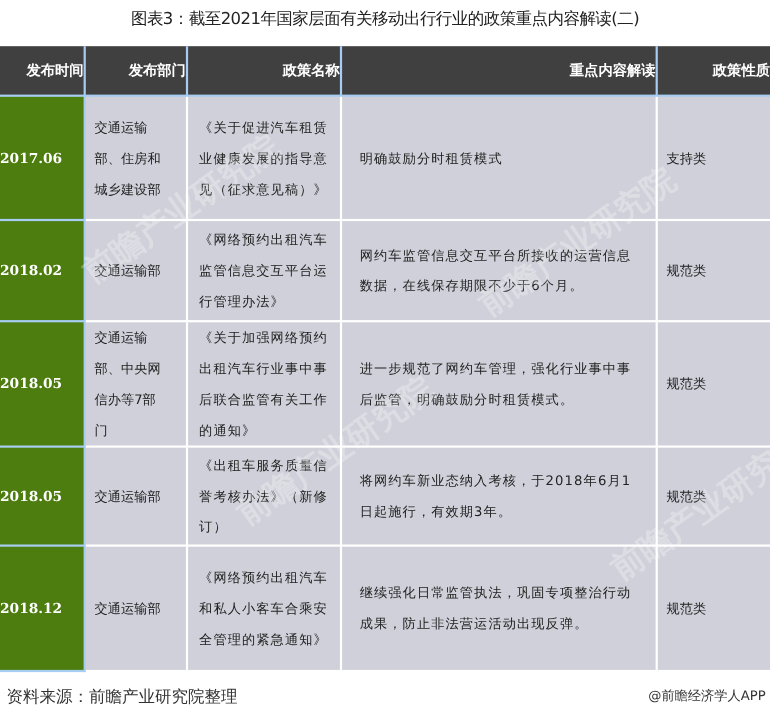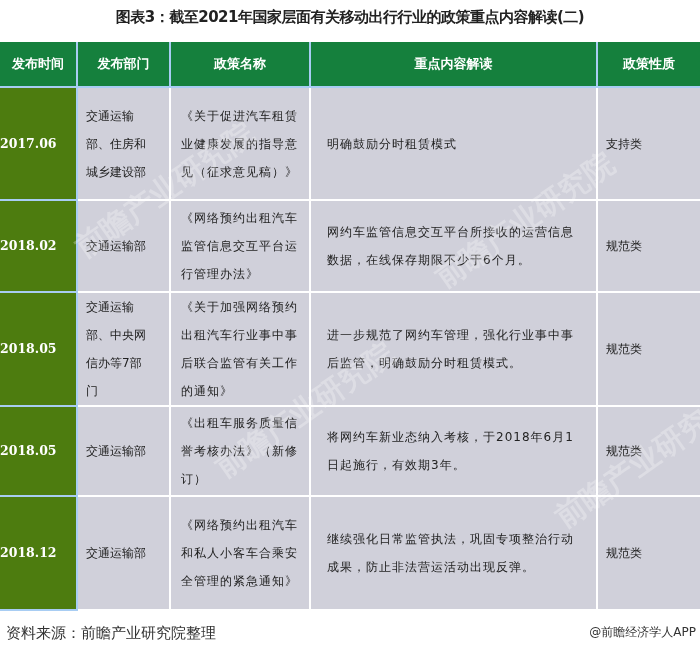--- a/index.html
+++ b/index.html
@@ -14,21 +14,21 @@
       overflow: hidden;
       font-family: "DejaVu Sans", sans-serif;
     }
     .title {
       position: absolute;
       left: 0;
       top: 8px;
       width: 700px;
       text-align: center;
       font-size: 15px;
-      font-weight: bold;
+      font-weight: normal;
       color: #222222;
       letter-spacing: -0.5px;
       font-family: "DejaVu Sans", sans-serif;
     }
     table.policy {
       position: absolute;
       left: 0;
       top: 42px;
       width: 700px;
       border-collapse: collapse;
@@ -36,26 +36,26 @@
     }
     table.policy th, table.policy td {
       border: 2px solid #ffffff;
       padding: 0;
       vertical-align: middle;
     }
     table.policy tr:first-child th { border-top: none; }
     table.policy th:first-child, table.policy td:first-child { border-left: none; }
     table.policy th:last-child, table.policy td:last-child { border-right: none; }
     table.policy th {
-      background: #15803d;
+      background: #404040;
       color: #ffffff;
       font-size: 13px;
       font-weight: bold;
       height: 44px;
-      text-align: center;
+      text-align: right;
       border-color: #a8cdf3;
       font-family: "DejaVu Serif", serif;
     }
     table.policy td {
       background: #d0d0da;
       color: #222222;
       font-size: 12px;
       line-height: 28px;
     }
     table.policy td.date {

